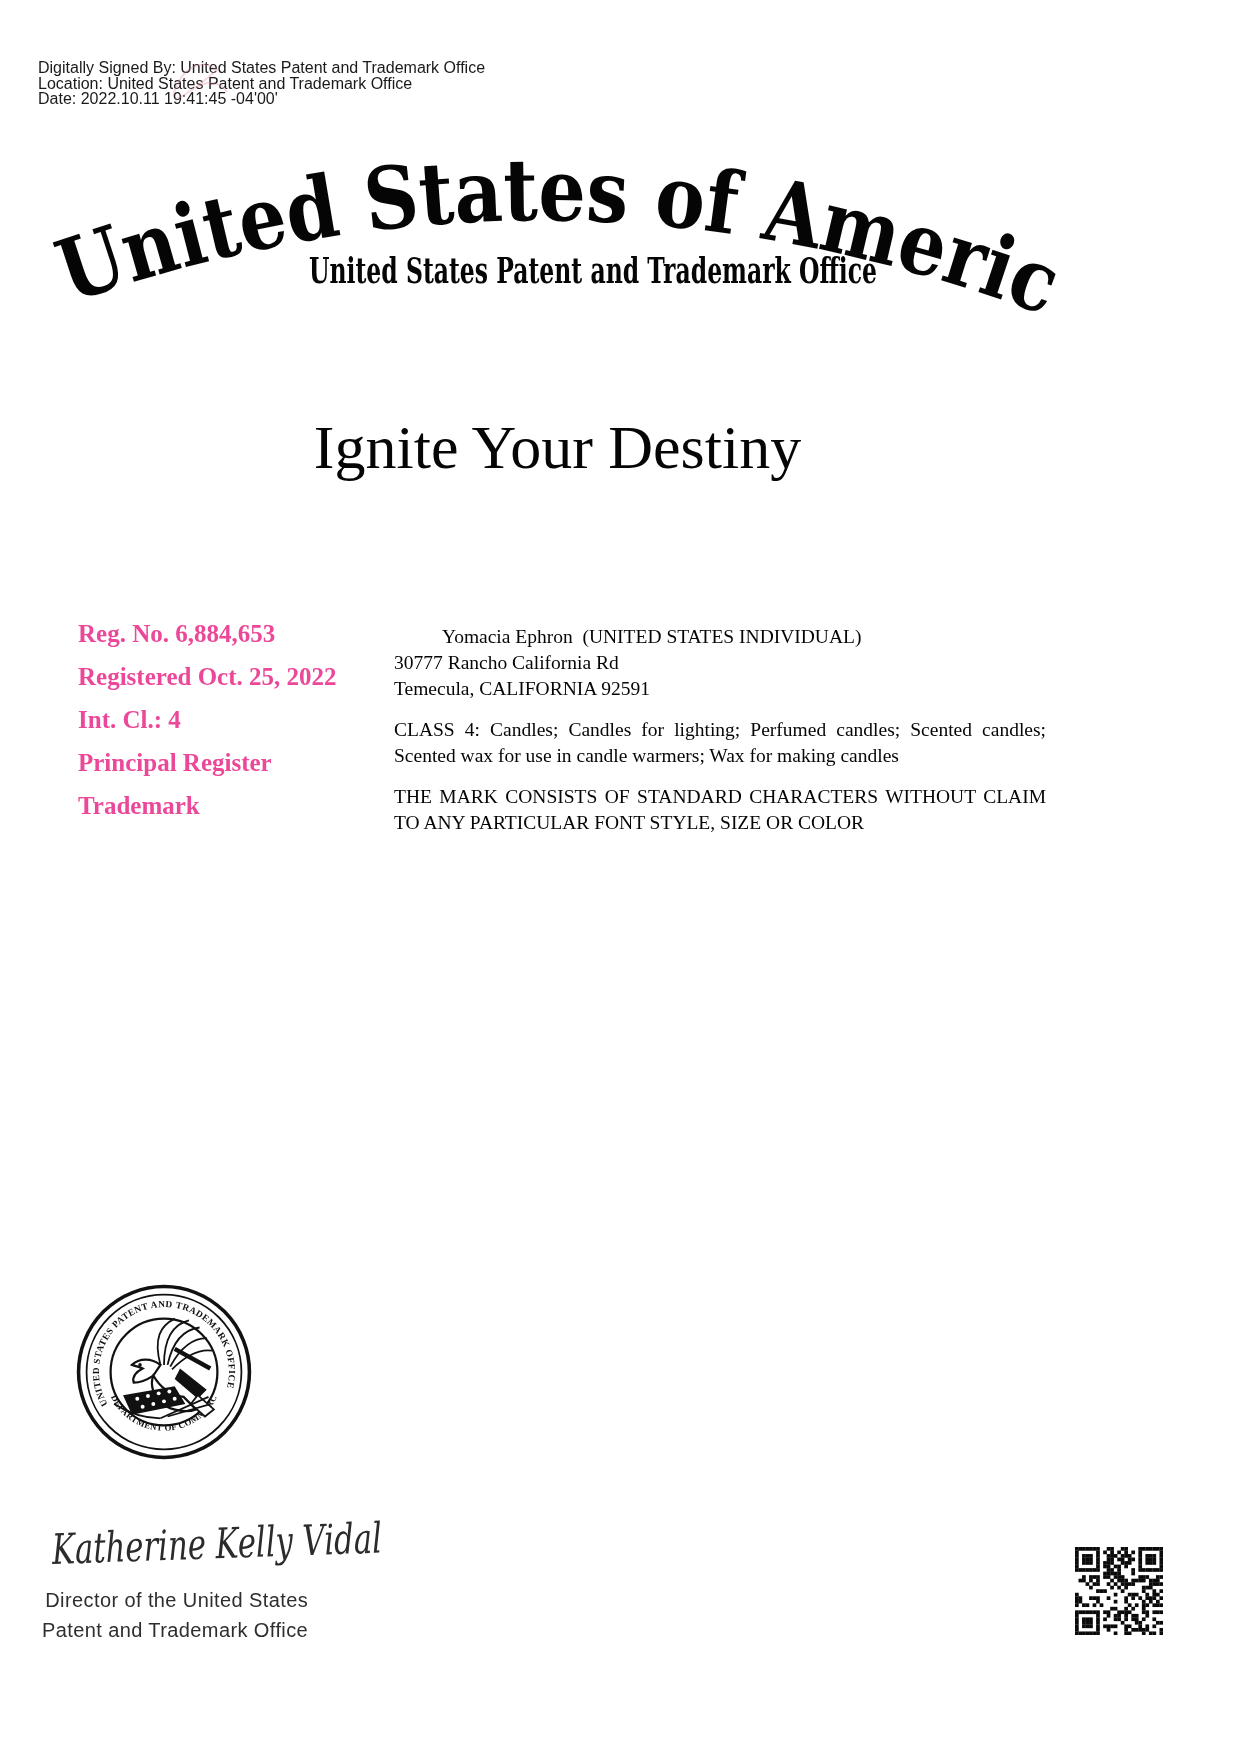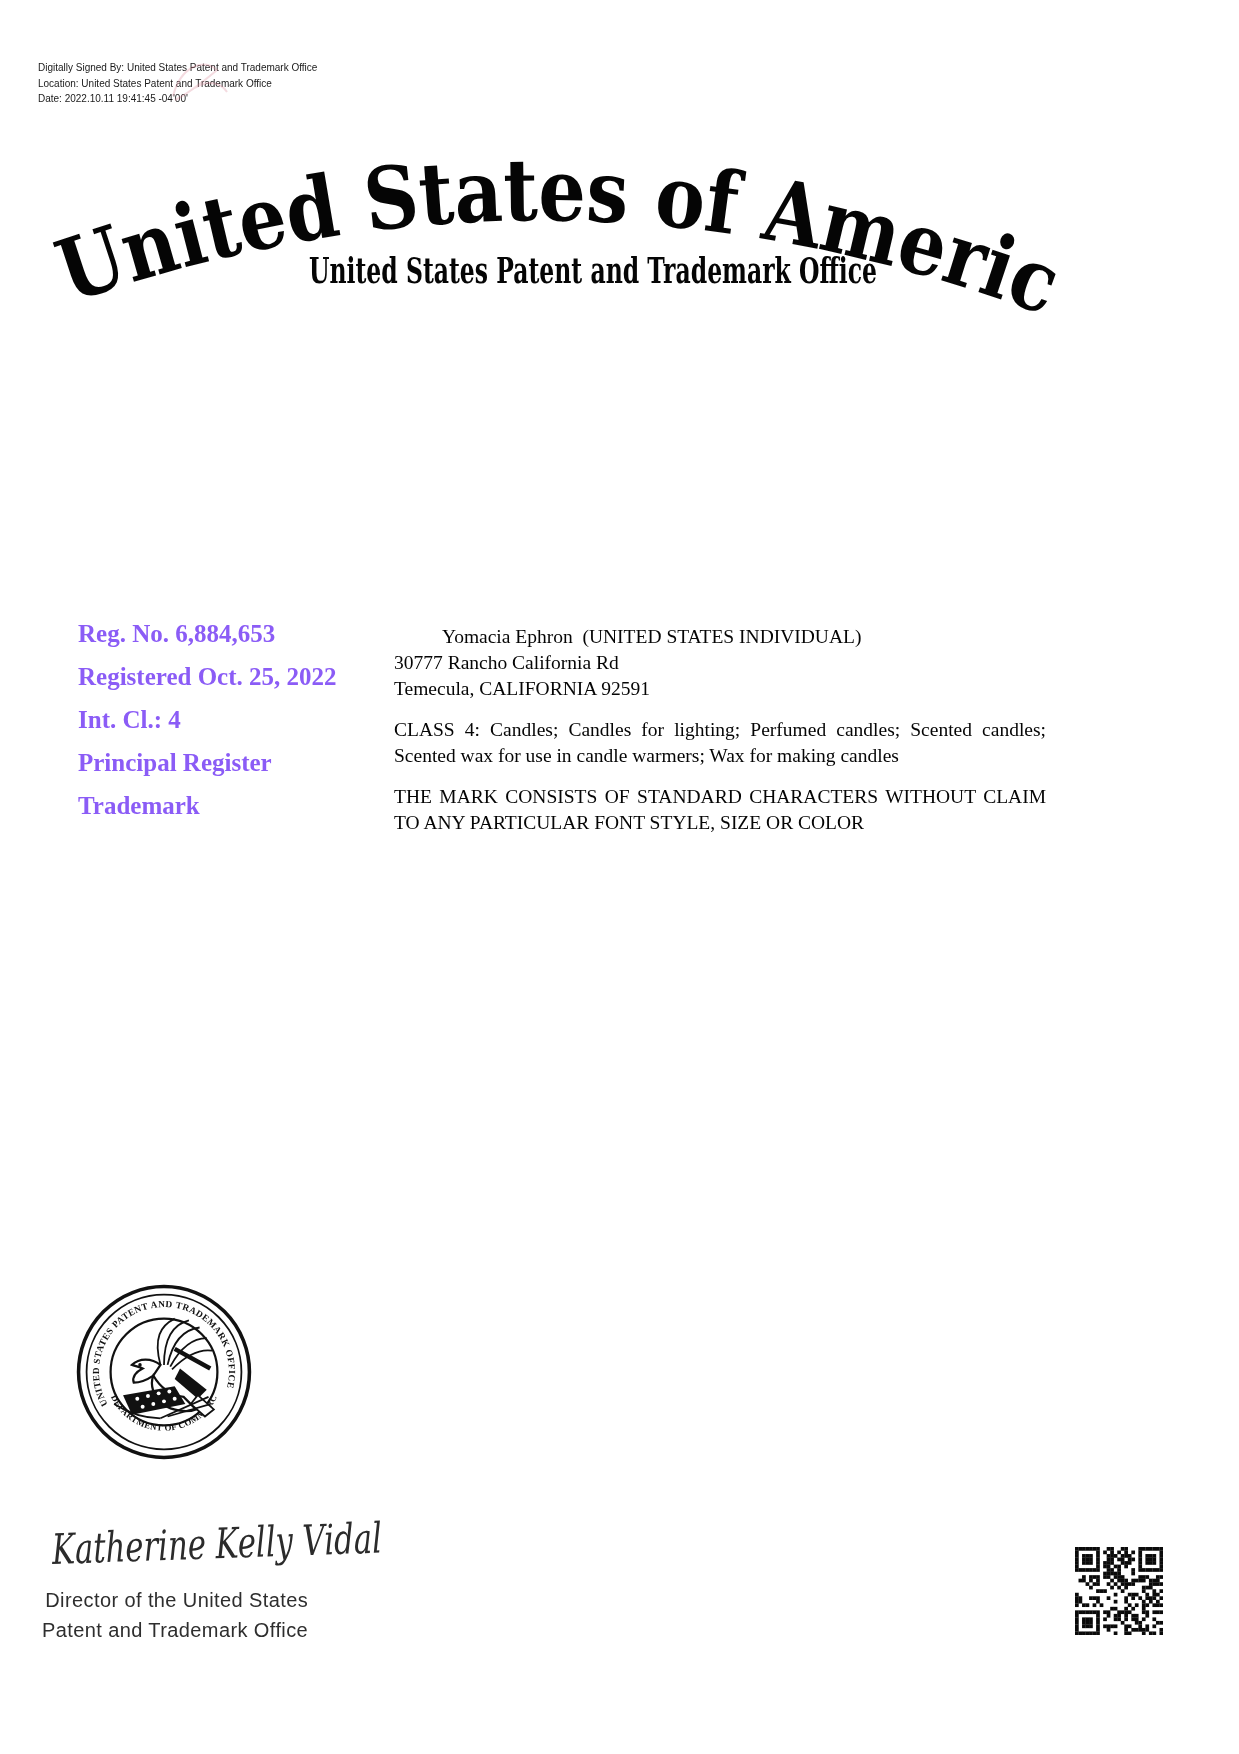--- a/index.html
+++ b/index.html
@@ -9,21 +9,21 @@
     background:#ffffff;
     margin:0 auto;
     overflow:hidden;
     font-family:"Liberation Serif", serif;
     color:#0a0a0a;
   }
   
   .digsig{
     position:absolute;left:38px;top:60px;
     font-family:"Liberation Sans", sans-serif;
-    font-size:10px;line-height:15.5px;color:#1a1a1a;
+    font-size:16px;line-height:15.5px;color:#1a1a1a;
   }
   
   .stamp-artifact{position:absolute;left:165px;top:52px;}
   
   .header-svg{position:absolute;left:30px;top:88px;}
   .arch-text{
     font-family:"DejaVu Serif", serif;font-weight:bold;
     fill:#050505;
   }
   .office-text{
@@ -34,21 +34,21 @@
   .mark-title{
     position:absolute;left:40px;top:415px;width:1035px;
     text-align:center;
     font-family:"Liberation Serif", serif;
     font-size:62px;line-height:1.05;color:#050505;
   }
   
   .reg-col{
     position:absolute;left:78px;top:612px;width:310px;
     font-family:"Liberation Serif", serif;
-    font-weight:bold;font-size:25px;line-height:43px;color:#8b5cf6;
+    font-weight:bold;font-size:25px;line-height:43px;color:#ec4899;
   }
   
   .info-col{
     position:absolute;left:394px;top:624px;width:652px;
     font-family:"Liberation Serif", serif;
     font-size:19.5px;line-height:26px;color:#050505;
   }
   .info-col p{margin:0 0 15px 0;}
   .info-col p.justified{text-align:justify;text-align-last:left;}
   .owner-name{white-space:pre-wrap;margin-left:48px;}
@@ -91,20 +91,21 @@
   <svg class="header-svg" width="1180" height="240" viewBox="0 0 1180 240">
     <defs>
       <path id="archPath" d="M 40,215 Q 535,40 1035,235" fill="none"></path>
     </defs>
     <text class="arch-text" font-size="86">
       <textPath href="#archPath" startOffset="0" textLength="1045" lengthAdjust="spacingAndGlyphs">United States of America</textPath>
     </text>
     <text class="office-text" x="563" y="195" font-size="35" text-anchor="middle" textLength="568" lengthAdjust="spacingAndGlyphs">United States Patent and Trademark Office</text>
   </svg>
 
+  <div class="mark-title">Ignite Your Destiny</div>
 
   <div class="reg-col">
     <div>Reg. No. 6,884,653</div>
     <div>Registered Oct. 25, 2022</div>
     <div>Int. Cl.: 4</div>
     <div>Principal Register</div>
     <div>Trademark</div>
   </div>
 
   <div class="info-col">

